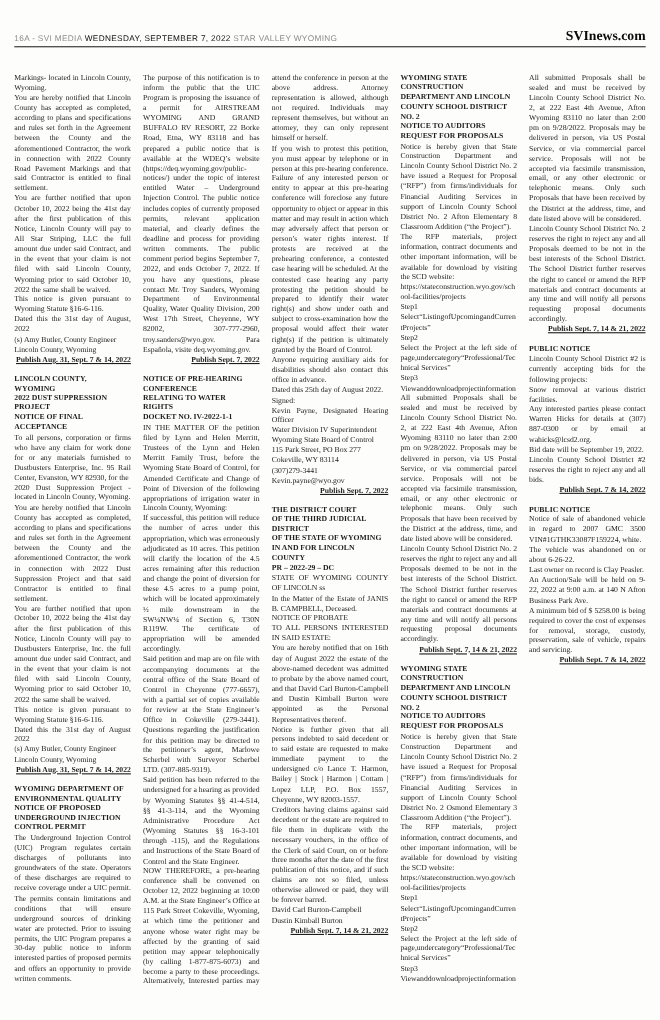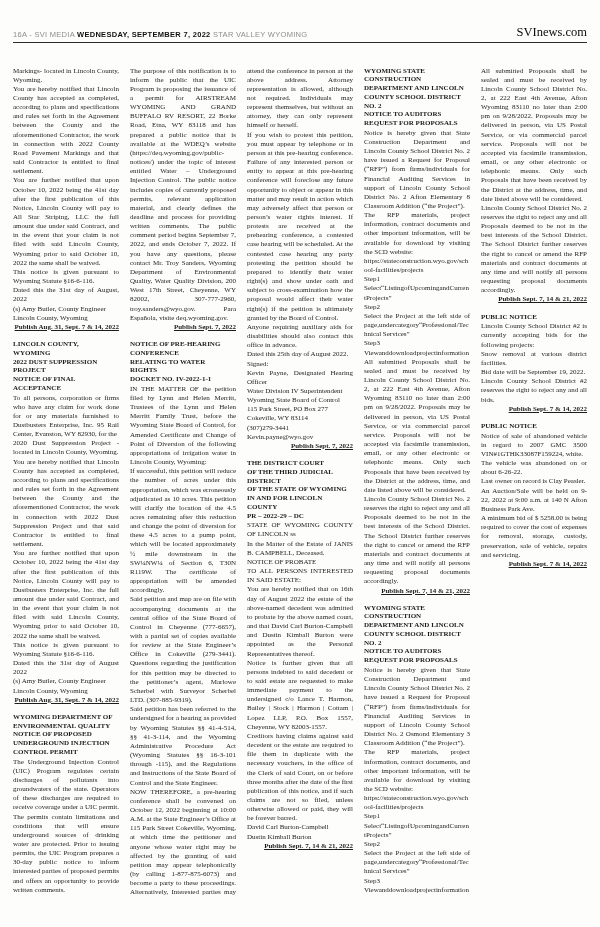--- a/index.html
+++ b/index.html
@@ -6,22 +6,22 @@
   .page {
     position:relative; width:600px; height:927px; box-sizing:border-box;
     background:#fdfdfb; padding:26px 13px 0 13px;
     font-family:"Liberation Serif","DejaVu Serif",serif; color:#1d1d1d;
   }
   .masthead {
     display:flex; justify-content:space-between; align-items:flex-end;
     border-bottom:1.5px solid #2a2a2a; padding-bottom:3px;
   }
   .mast-left { font-family:"Liberation Sans","DejaVu Sans",sans-serif; font-size:7.5px; letter-spacing:.3px; color:#8d8d8d; white-space:nowrap; }
-  .mast-left .date { color:#111; font-weight:bold; }
-  .mast-site { font-family:"Liberation Serif","DejaVu Serif",serif; font-weight:normal; font-size:12.5px; color:#0b0b0b; line-height:1; }
+  .mast-left .date { color:#111; font-weight:normal; }
+  .mast-site { font-family:"Liberation Serif","DejaVu Serif",serif; font-weight:bold; font-size:12.5px; color:#0b0b0b; line-height:1; }
   .columns {
     margin-top:24px; height:834px; overflow:hidden;
     column-count:5; column-gap:11px; column-fill:auto;
     font-size:7px; line-height:1.31; text-align:justify;
   }
   .notice { break-inside:auto; }
   .notice p { margin:0; overflow-wrap:break-word; }
   .nhead {
     font-weight:bold; margin:8px 0 1px 0;
     break-inside:avoid; line-height:1.25;
@@ -175,20 +175,21 @@
         <p>All submitted Proposals shall be sealed and must be received by Lincoln County School District No. 2, at 222 East 4th Avenue, Afton Wyoming 83110 no later than 2:00 pm on 9/28/2022. Proposals may be delivered in person, via US Postal Service, or via commercial parcel service. Proposals will not be accepted via facsimile transmission, email, or any other electronic or telephonic means. Only such Proposals that have been received by the District at the address, time, and date listed above will be considered.</p>
         <p>Lincoln County School District No. 2 reserves the right to reject any and all Proposals deemed to be not in the best interests of the School District. The School District further reserves the right to cancel or amend the RFP materials and contract documents at any time and will notify all persons requesting proposal documents accordingly.</p>
         <p class="publish">Publish Sept. 7, 14 &amp; 21, 2022</p>
       </section>
       <section class="notice">
         <div class="nhead">
           <div>PUBLIC NOTICE</div>
         </div>
         <p>Lincoln County School District #2 is currently accepting bids for the following projects:</p>
         <p>Snow removal at various district facilities.</p>
+        <p>Any interested parties please contact Warren Hicks for details at (307) 887-0300 or by email at wahicks@lcsd2.org.</p>
         <p>Bid date will be September 19, 2022.</p>
         <p>Lincoln County School District #2 reserves the right to reject any and all bids.</p>
         <p class="publish">Publish Sept. 7 &amp; 14, 2022</p>
       </section>
       <section class="notice">
         <div class="nhead">
           <div>PUBLIC NOTICE</div>
         </div>
         <p>Notice of sale of abandoned vehicle in regard to 2007 GMC 3500 VIN#1GTHK33087F159224, white.</p>
         <p>The vehicle was abandoned on or about 6-26-22.</p>

